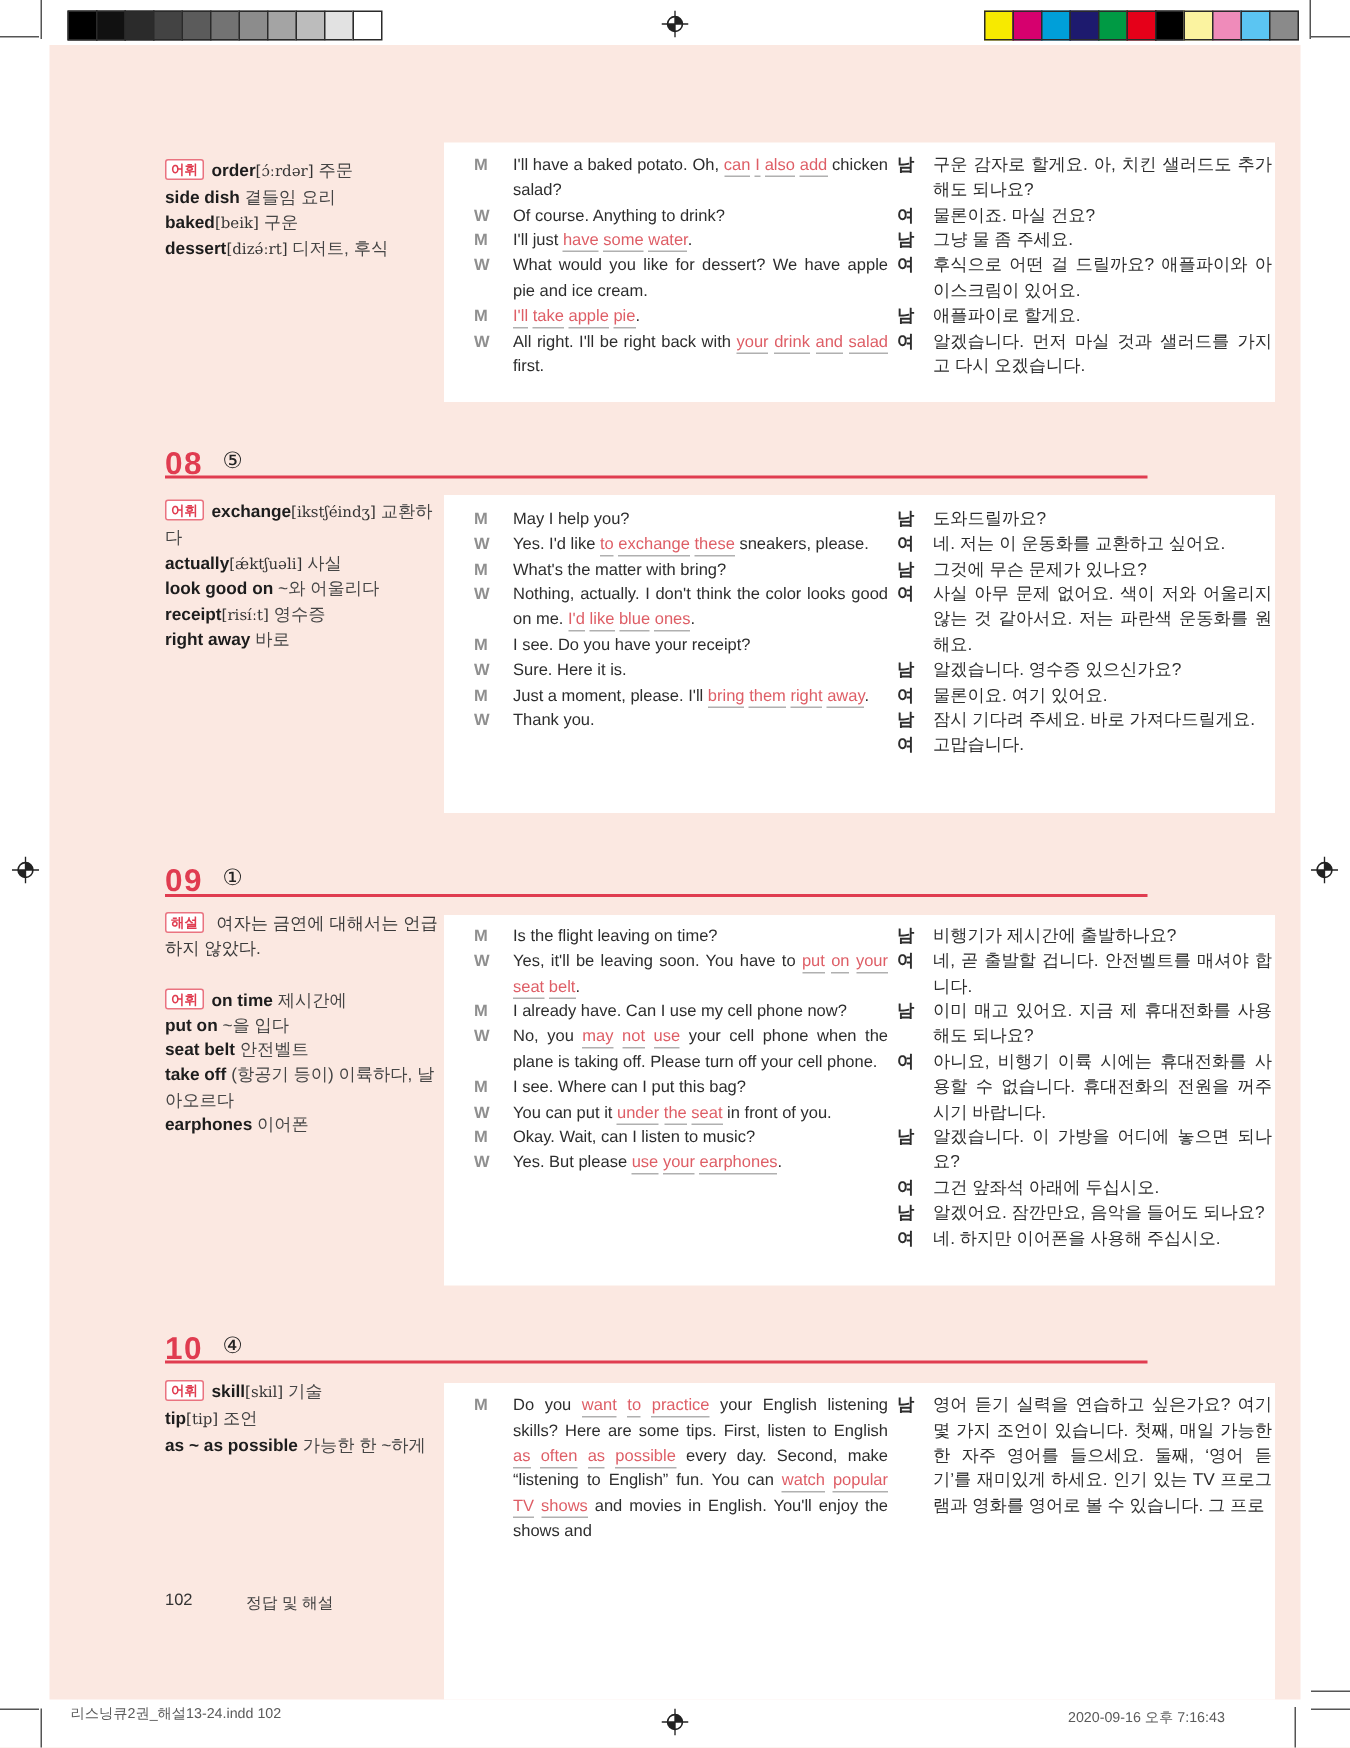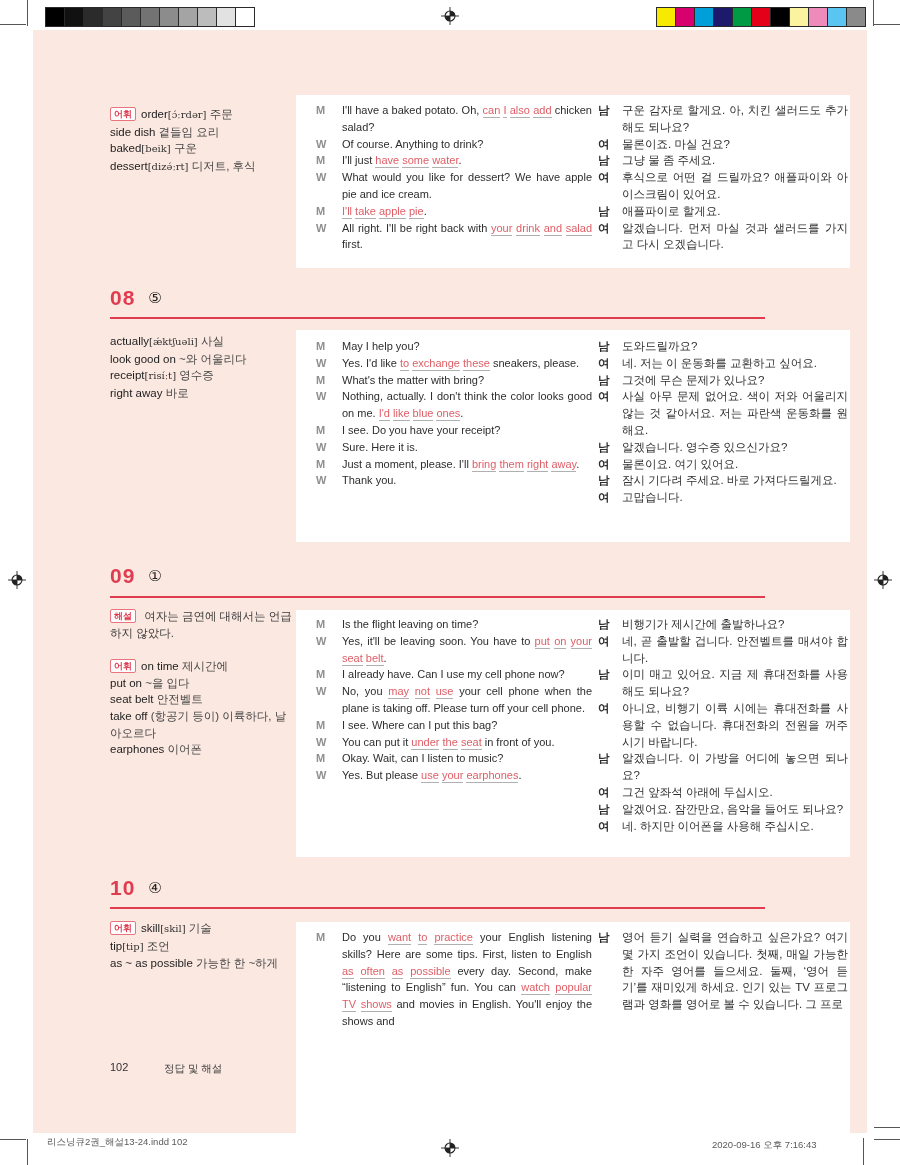--- a/index.html
+++ b/index.html
@@ -23,34 +23,34 @@
 
   
   .pink{position:absolute;left:33px;top:30px;width:834px;height:1103px;}
   .panel{position:absolute;left:296px;width:554px;background:#ffffff;}
   .p07{top:95px;height:173px;}
   .p08{top:330px;height:212px;}
   .p09{top:610px;height:247px;}
   .p10{top:922px;height:211px;}
 
   
-  .sec-head{position:absolute;left:110px;display:flex;align-items:center;gap:13px;}
+  .sec-head{position:absolute;left:110px;display:flex;gap:13px;margin-top:12px;}
   .sec-num{font-size:21px;font-weight:bold;letter-spacing:1px;}
   .sec-ans{font-size:15px;color:#222;}
   .h08{top:286px;}.h09{top:564px;}.h10{top:876px;}
   .sec-rule{position:absolute;left:110px;width:655px;height:2px;}
   .r08{top:317px;}.r09{top:596px;}.r10{top:907px;}
 
   
   .sidebar{position:absolute;left:110px;width:184px;font-size:11.5px;line-height:16.6px;color:#3a3a3a;}
   .sb07{top:106px;}.sb08{top:333px;}.sb09{top:608px;}.sb10{top:920px;}
   .badge{display:inline-block;border:1px solid #ea7380;border-radius:2px;background:#fff;
          font-size:9px;line-height:12px;padding:0 3px;margin-right:5px;vertical-align:1.5px;font-weight:bold;}
   .sb-expl{margin-bottom:17px;}
-  .vocab-term{font-weight:normal;color:#1d1d1d;}
+  .vocab-term{font-weight:bold;color:#1d1d1d;}
   .vocab-ipa{font-family:"DejaVu Serif","Liberation Serif",serif;font-size:10px;color:#333;}
   .vocab-def{color:#454545;}
 
   
   .dlg{position:absolute;left:316px;width:276px;font-size:11px;line-height:16.8px;color:#2d2d2d;}
   .d07{top:102px;}.d08{top:338px;}.d09{top:616px;}.d10{top:929px;}
   .dlg-line{display:flex;}
   .dlg .sp{width:26px;flex:none;font-weight:bold;color:#8f8f8f;}
   .dlg .txt{flex:1;text-align:justify;}
   .hl{border-bottom:1px solid #b0b0b0;padding-bottom:1px;}
@@ -161,20 +161,21 @@
     </div>
   <div class="sec-rule r10" style="background: rgb(224, 60, 80);"></div>
 
   <div class="sidebar sb07">
       <div class="vocab-entry"><span class="badge" style="color: rgb(224, 60, 80);">어휘</span><span class="vocab-term">order</span><span class="vocab-ipa">[ɔ́ːrdər]</span> <span class="vocab-def">주문</span></div>
       <div class="vocab-entry"><span class="vocab-term">side dish</span> <span class="vocab-def">곁들임 요리</span></div>
       <div class="vocab-entry"><span class="vocab-term">baked</span><span class="vocab-ipa">[beik]</span> <span class="vocab-def">구운</span></div>
       <div class="vocab-entry"><span class="vocab-term">dessert</span><span class="vocab-ipa">[dizə́ːrt]</span> <span class="vocab-def">디저트, 후식</span></div>
     </div>
   <div class="sidebar sb08">
+      <div class="vocab-entry"><span class="badge" style="color: rgb(224, 60, 80);">어휘</span><span class="vocab-term">exchange</span><span class="vocab-ipa">[ikstʃéindʒ]</span> <span class="vocab-def">교환하다</span></div>
       <div class="vocab-entry"><span class="vocab-term">actually</span><span class="vocab-ipa">[ǽktʃuəli]</span> <span class="vocab-def">사실</span></div>
       <div class="vocab-entry"><span class="vocab-term">look good on</span> <span class="vocab-def">~와 어울리다</span></div>
       <div class="vocab-entry"><span class="vocab-term">receipt</span><span class="vocab-ipa">[risíːt]</span> <span class="vocab-def">영수증</span></div>
       <div class="vocab-entry"><span class="vocab-term">right away</span> <span class="vocab-def">바로</span></div>
     </div>
   <div class="sidebar sb09">
       <div class="sb-expl"><span class="badge" style="color: rgb(224, 60, 80);">해설</span> 여자는 금연에 대해서는 언급하지 않았다.</div>
       <div class="vocab-entry"><span class="badge" style="color: rgb(224, 60, 80);">어휘</span><span class="vocab-term">on time</span> <span class="vocab-def">제시간에</span></div>
       <div class="vocab-entry"><span class="vocab-term">put on</span> <span class="vocab-def">~을 입다</span></div>
       <div class="vocab-entry"><span class="vocab-term">seat belt</span> <span class="vocab-def">안전벨트</span></div>

